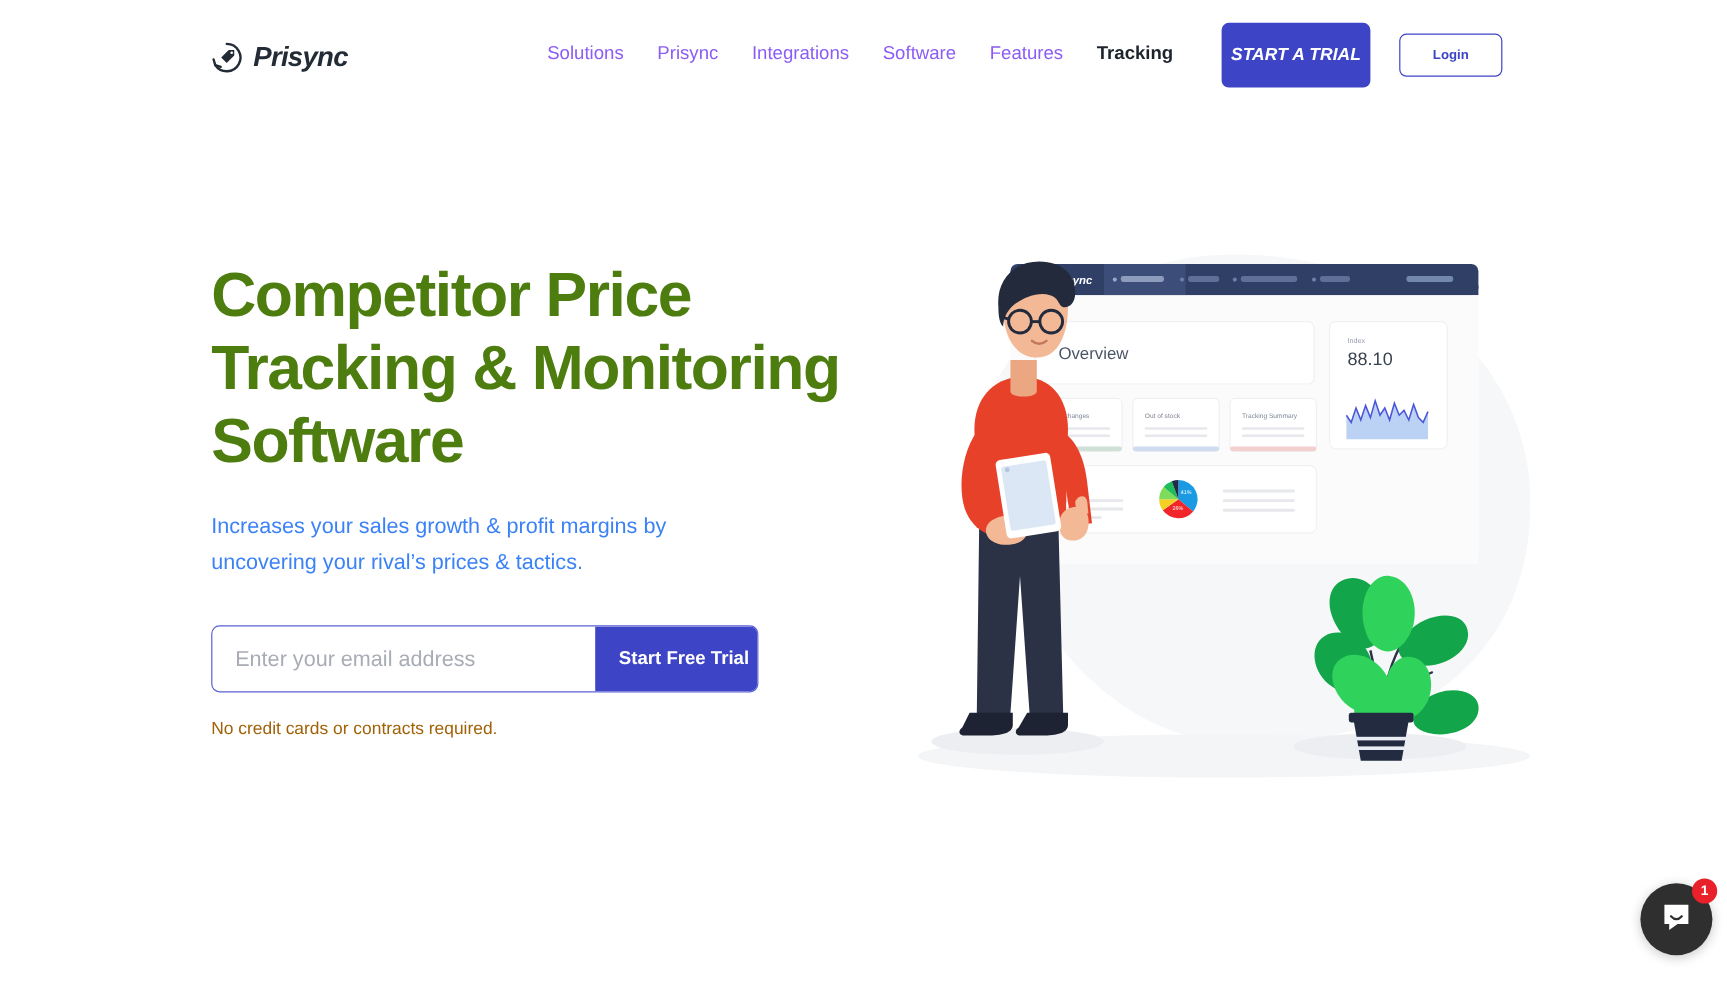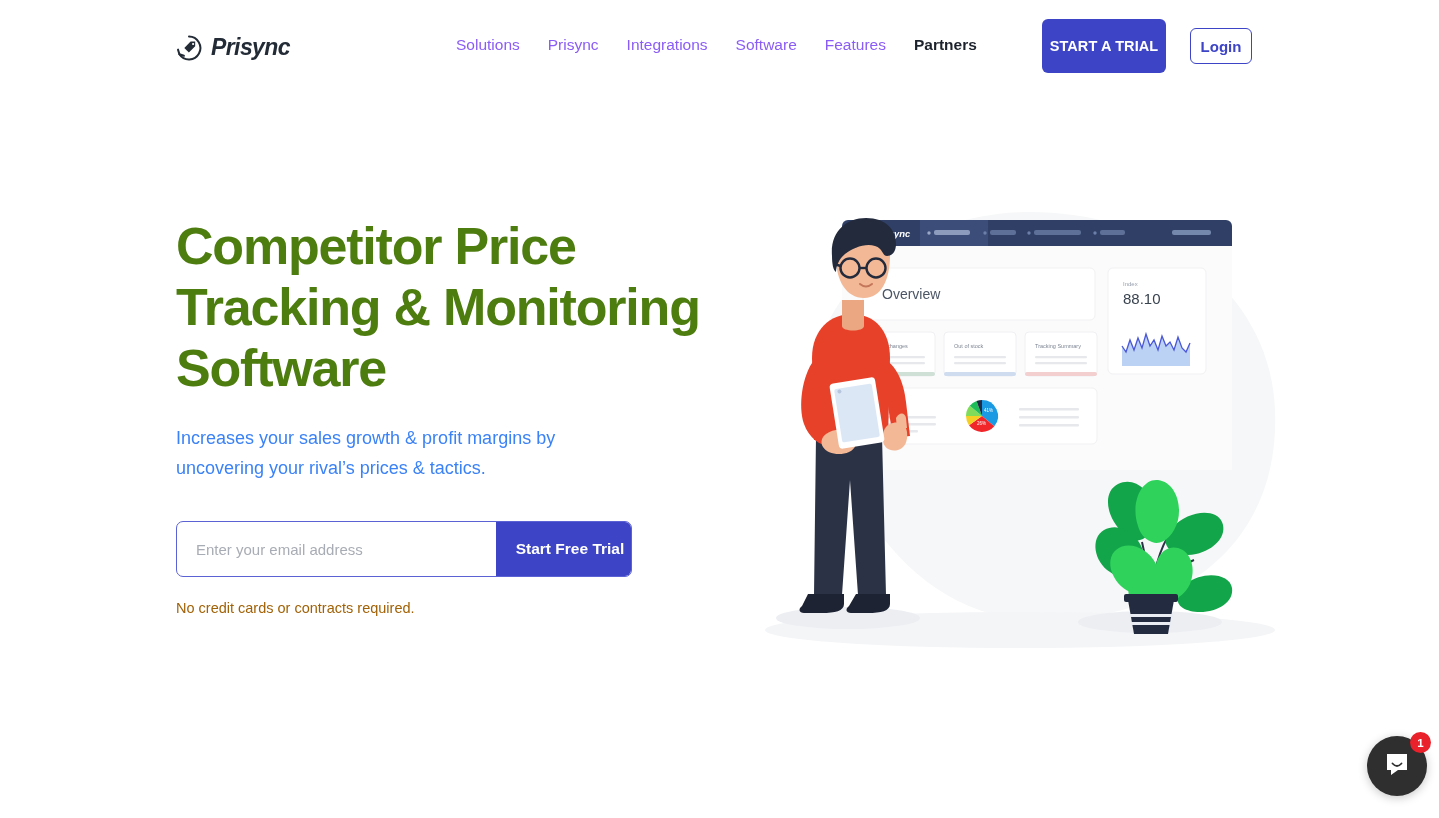--- a/index.html
+++ b/index.html
@@ -73,29 +73,30 @@
     background: #3d45c6;
     color: #fff;
     border: none; border-radius: 6px;
     font-family: inherit;
     font-size: 14.5px; font-weight: bold;
     line-height: 17px;
     letter-spacing: 0.1px;
     cursor: pointer;
     display: flex; align-items: center; justify-content: center;
     text-align: center;
+    font-style: italic;
   }
   .btn-login {
-    width: 62px; height: 36px;
+    width: 86px; height: 36px;
     background: #fff;
     color: #3d45c6;
     border: 1.3px solid #3d45c6;
     border-radius: 6px;
     font-family: inherit;
-    font-size: 15px; font-weight: bold;
+    font-size: 11px; font-weight: bold;
     cursor: pointer;
     display: flex; align-items: center; justify-content: center;
   }
 
   
   .hero-left {
     position: absolute;
     left: 152px; top: 216px;
     width: 560px;
   }
@@ -121,21 +122,21 @@
     border: 1.4px solid #5a62d4;
     border-radius: 7px;
     overflow: hidden;
     background: #fff;
   }
   .email-input {
     flex: 1;
     border: none; outline: none;
     padding: 0 19px;
     font-family: inherit;
-    font-size: 15px;
+    font-size: 18px;
     color: #3b4350;
     background: transparent;
   }
   .email-input::placeholder { color: #a8acb4; }
   .btn-freetrial {
     width: 135px;
     background: #3d45c6;
     color: #fff;
     border: none;
     font-family: inherit;
@@ -214,21 +215,21 @@
       </span>
       <span class="logo-text">Prisync</span>
     </div>
 
     <nav class="nav">
       <span class="nav-item">Solutions</span>
       <span class="nav-item">Prisync</span>
       <span class="nav-item">Integrations</span>
       <span class="nav-item">Software</span>
       <span class="nav-item">Features</span>
-      <span class="nav-item active">Partners</span>
+      <span class="nav-item active">Tracking</span>
     </nav>
 
     <div class="header-actions">
       <button class="btn-trial">START A TRIAL</button>
       <button class="btn-login">Login</button>
     </div>
   </div>
 
   <div class="hero-left">
     <h1 class="hero-title">Competitor Price Tracking &amp; Monitoring Software</h1>

